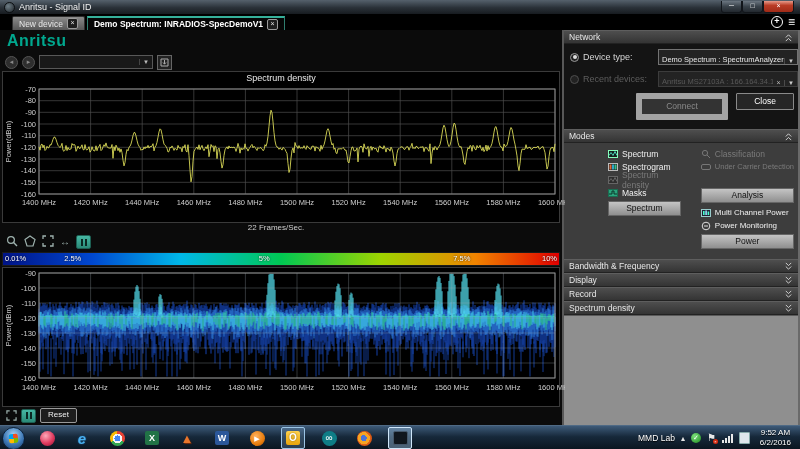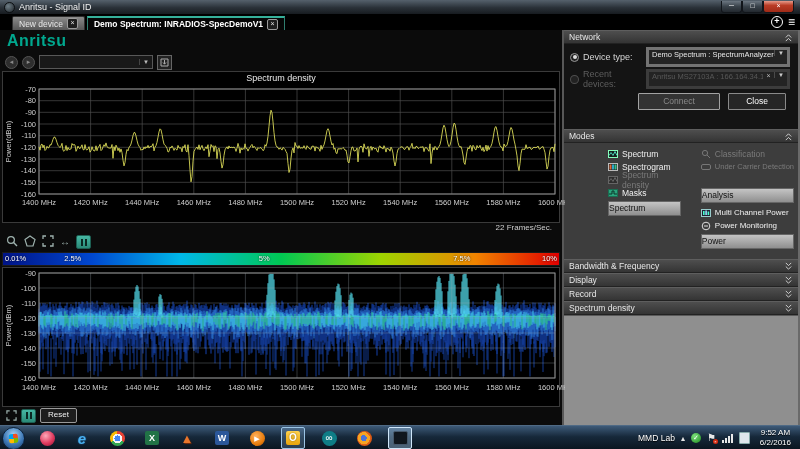--- a/index.html
+++ b/index.html
@@ -36,63 +36,63 @@
     color:#8a8a8a;font-size:7px;line-height:10px;text-align:center;}
   .combo{width:112px;height:12px;background:#191919;border:1px solid #585858;display:flex;align-items:center;}
   .combo-val{flex:1;font-size:8px;color:#ccc;padding-left:3px;}
   .combo-arrow{width:12px;text-align:center;color:#bbb;font-size:6px;border-left:1px solid #444;}
   .sq-btn{width:13px;height:13px;border:1px solid #666;background:#222;display:flex;align-items:center;justify-content:center;}
 
   .chart-panel{margin:1px 2px 0;background:#000;border:1px solid #3a3a3a;position:relative;}
   .chart-panel.p1{height:150px;}
   .chart-panel.p2{height:138px;}
   .chart-title{position:absolute;top:1px;left:0;width:100%;text-align:center;font-size:9px;color:#eaeaea;}
-  .frames-row{height:11px;text-align:right;padding-right:10px;font-size:8px;color:#cfcfcf;}
+  .frames-row{height:11px;text-align:center;padding-right:10px;font-size:8px;color:#cfcfcf;}
   .tools-row{height:16px;display:flex;align-items:center;gap:6px;padding-left:6px;}
   .pause-btn{width:13px;height:12px;background:linear-gradient(#46b7a3,#2a8a78);border-radius:2px;
     display:flex;align-items:center;justify-content:center;gap:2px;border:1px solid #1d5f53;}
   .pause-btn i{display:block;width:2px;height:7px;background:#0b2823;}
   .arrow-glyph{color:#9fb3af;font-size:10px;line-height:10px;}
   .colorbar{height:12px;margin:2px 2px 1px;position:relative;border:1px solid #1a1a1a;}
   .cb-label{position:absolute;top:1px;font-size:7.5px;color:#fff;text-shadow:0 0 2px #000;}
   .tools2-row{height:17px;display:flex;align-items:center;gap:4px;padding-left:6px;}
   .reset-btn{height:13px;padding:0 7px;background:#1d1d1d;border:1px solid #9a9a9a;border-radius:2px;
     color:#eee;font-size:8px;line-height:12px;}
 
   
   .right{width:234px;background:#2e2e2e;border-left:2px solid #585858;border-right:2px solid #6a6a6a;
     display:flex;flex-direction:column;}
   .ds-header{height:14px;background:linear-gradient(#41b19e,#26897a);color:#fff;font-size:9px;
     display:flex;align-items:center;justify-content:space-between;padding:0 4px;}
   .sec-h{height:12px;background:linear-gradient(#4e4e4e,#343434);border-top:1px solid #5e5e5e;border-bottom:1px solid #222;
     color:#e8e8e8;font-size:8.5px;display:flex;align-items:center;justify-content:space-between;padding:0 5px;}
-  .network-body{height:80px;background:#141414;padding:5px 8px 0 6px;font-size:9px;color:#d6d6d6;}
+  .network-body{height:80px;background:#141414;padding:5px 0 0 6px;font-size:9px;color:#d6d6d6;}
   .net-row{display:flex;align-items:center;height:16px;margin-bottom:6px;}
   .radio{width:7px;height:7px;border-radius:50%;border:1px solid #999;margin-right:4px;position:relative;background:#222;}
   .radio.sel::after{content:"";position:absolute;left:1.5px;top:1.5px;width:4px;height:4px;border-radius:50%;background:#ddd;}
   .radio.dim{border-color:#4e4e4e;}
-  .dd{margin-left:auto;width:138px;height:14px;background:#232323;border:3px solid #737373;display:flex;align-items:flex-start;}
+  .dd{margin-left:auto;width:138px;height:14px;background:#232323;border:1px solid #737373;display:flex;align-items:flex-end;}
   .dd-val{flex:1;font-size:7.5px;color:#e8e8e8;padding-left:3px;white-space:nowrap;overflow:hidden;}
   .dd-x{width:11px;text-align:center;color:#bbb;font-size:7px;}
   .dd-arrow{width:12px;text-align:center;color:#ccc;font-size:6px;border-left:1px solid #4a4a4a;}
   .dim-t{color:#5d5d5d;}
   .dd.dim{border-color:#3c3c3c;}
   .dd.dim .dd-val{color:#585858;}
   .btn-row{display:flex;justify-content:flex-end;gap:8px;padding-right:4px;margin-top:2px;}
   .pbtn{height:15px;font-size:8.5px;text-align:center;line-height:14px;border-radius:1px;}
-  .pbtn.connect{width:80px;background:#333;border:1px solid #a3a3a3;color:#8a8a8a;margin-left:15px;}
+  .pbtn.connect{width:80px;background:#333;border:6px solid #a3a3a3;color:#8a8a8a;margin-left:15px;}
   .pbtn.close2{width:56px;background:#262626;border:1px solid #8a8a8a;color:#fff;}
   .modes-body{height:112px;background:#3d3d3d;display:flex;padding:4px 4px 0 6px;gap:20px;}
   .mcol{display:flex;flex-direction:column;}
   .mcol.l{width:102px;margin-left:38px;}
   .mcol.r{width:112px;}
   .mitem{height:13px;display:flex;align-items:center;gap:4px;font-size:8.5px;color:#f0f0f0;}
   .mitem.dis{color:#7a7a7a;}
   .gbtn{height:13px;background:linear-gradient(#c4c4c4,#8f8f8f);border:1px solid #666;color:#111;
-    font-size:8.5px;line-height:12px;margin-top:2px;}
+    font-size:8.5px;text-align:center;line-height:12px;margin-top:2px;}
   .gbtn.analysis{margin-top:15px;}
   .micon{width:10px;height:10px;flex:0 0 10px;}
   .panel-rest{flex:1;background:#8f8f8f;border-top:1px solid #5a5a5a;}
 
   
   .taskbar{height:24px;background:linear-gradient(#3d5a78,#16283a 45%,#0a141e);border-top:1px solid #4f6a85;
     display:flex;align-items:center;padding-left:2px;}
   .orb{width:21px;height:21px;border-radius:50%;background:radial-gradient(circle at 50% 32%,#a8d4f5,#3d77b5 55%,#153a63);
     border:1px solid #0b2038;display:flex;align-items:center;justify-content:center;}
   .orb-flag{width:9px;height:9px;border-radius:2px;transform:rotate(-6deg);

